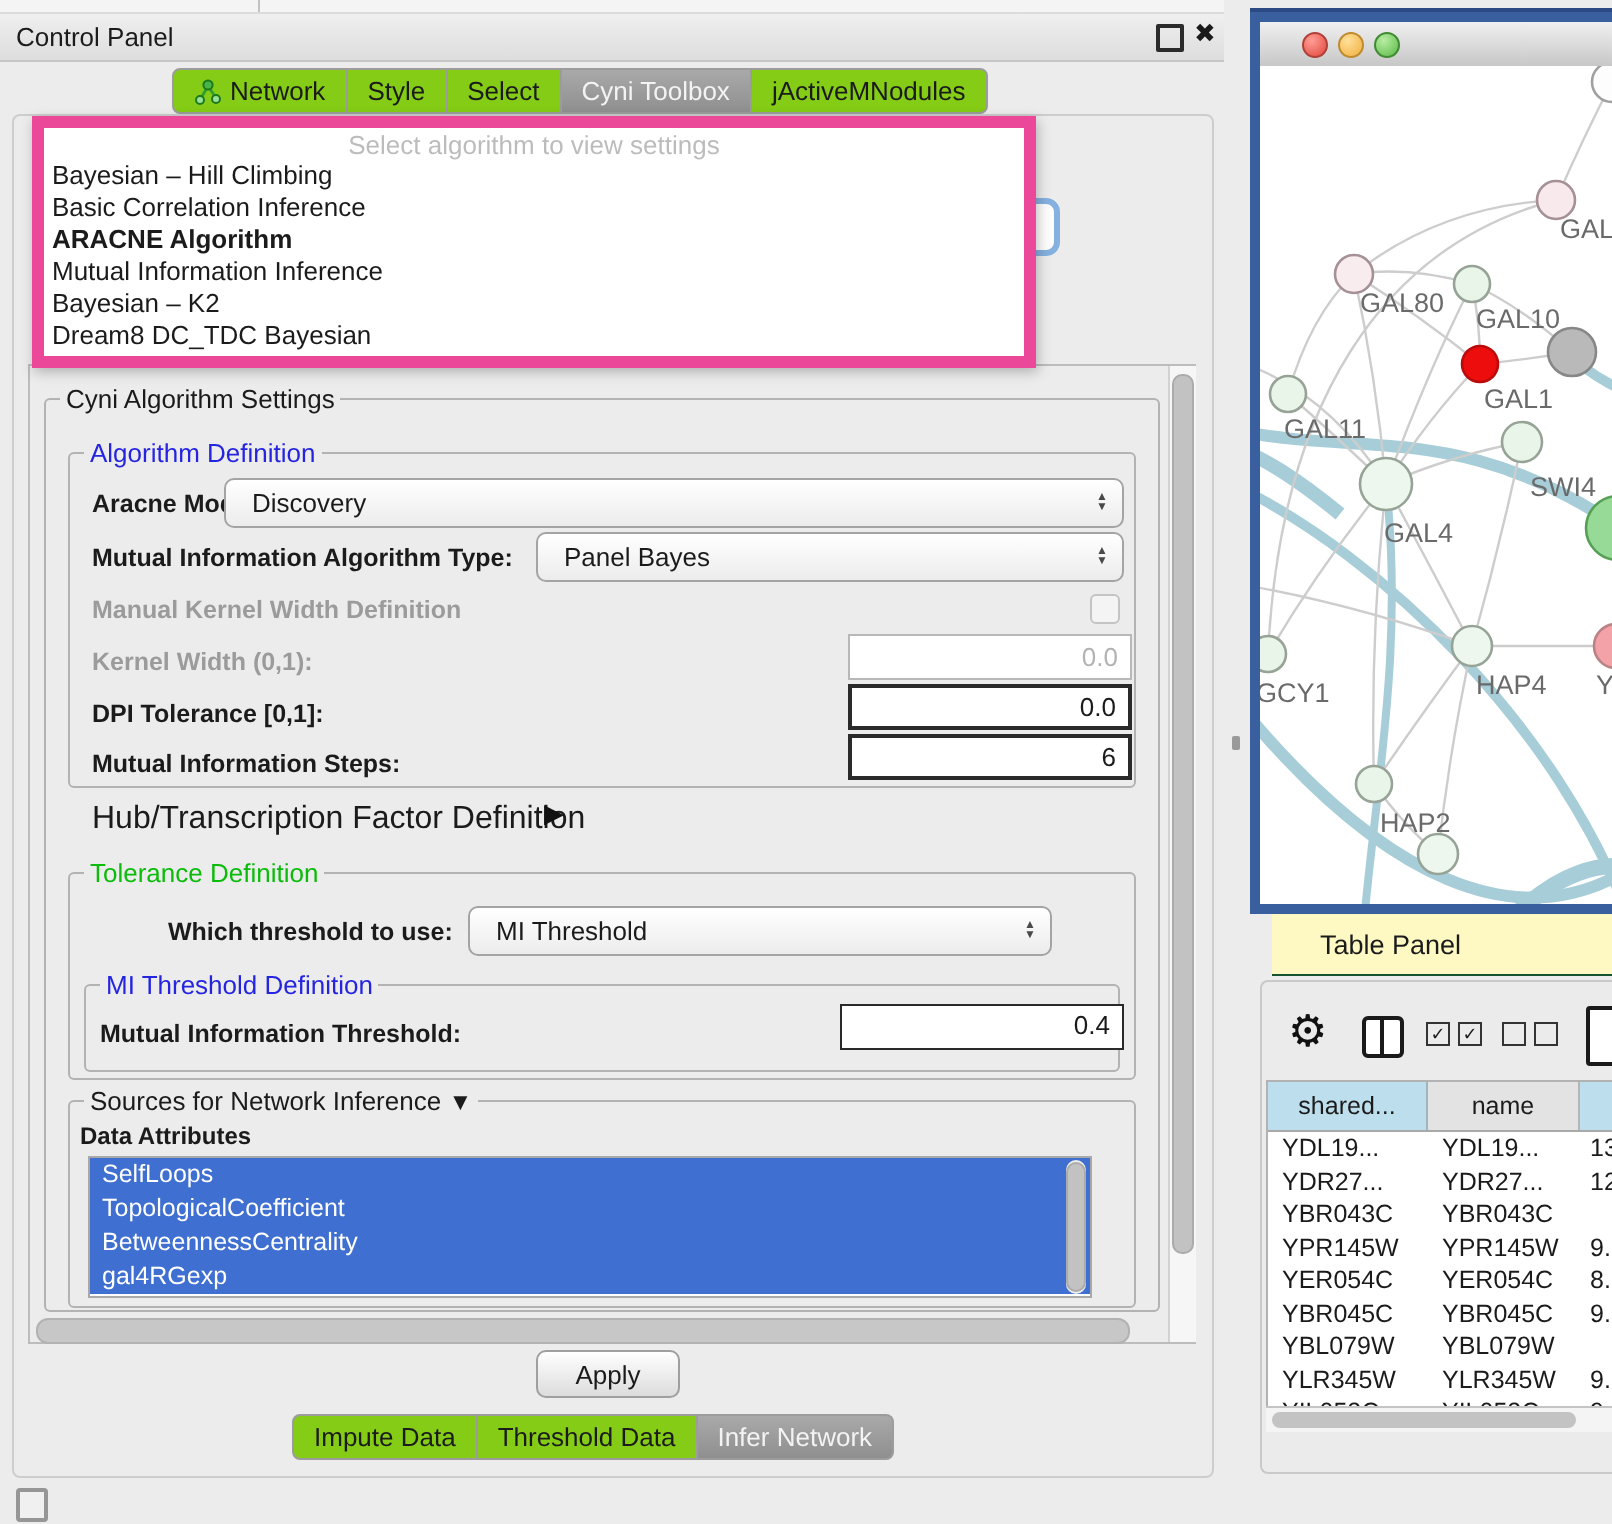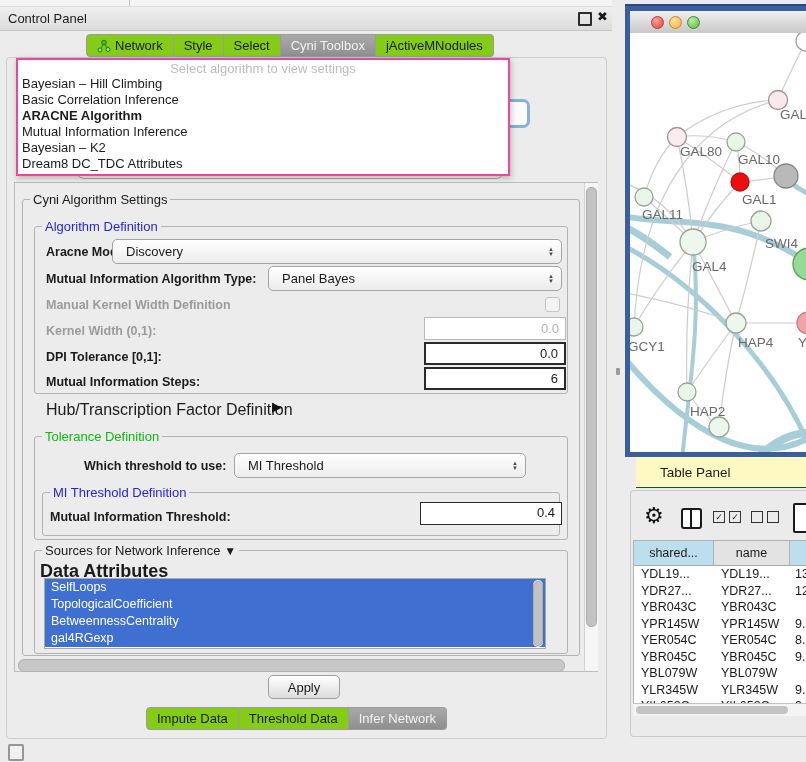--- a/index.html
+++ b/index.html
@@ -72,29 +72,29 @@
 
     <div class="abs" style="left:6px;top:57px;width:599px;height:680px;background:#ececec;border:1px solid #cdcdcd;border-radius:4px"></div>
 
     <div class="abs" style="left:440px;top:99px;width:84px;height:23px;border:3px solid #84b1e0;border-radius:7px;background:#fdfdfd;z-index:4"></div>
 
     <div class="abs" style="left:76px;top:150px;width:428px;height:29px;border:1px solid #a8a8a8;border-radius:8px;background:#f3f3f3;z-index:4;
                 font-size:13px;color:#9a9a9a;line-height:28px;padding-left:14px;box-sizing:border-box">
       <span>gal(filtered).sif default node</span>
     </div>
 
-    <div class="abs" style="left:16px;top:58px;width:490px;height:114px;background:#fff;border:2px solid #ec4899;
+    <div class="abs" style="left:16px;top:58px;width:490px;height:114px;background:#fff;border:6px solid #ec4899;
                 box-shadow:1px 2px 6px rgba(0,0,0,.25);z-index:5">
       <div style="text-align:center;color:#bcbcbc;font-size:13px;height:15px;line-height:15px;margin-top:1px">Select algorithm to view settings</div>
       <div class="mi">Bayesian – Hill Climbing</div>
       <div class="mi">Basic Correlation Inference</div>
       <div class="mi" style="font-weight:bold">ARACNE Algorithm</div>
       <div class="mi">Mutual Information Inference</div>
       <div class="mi">Bayesian – K2</div>
-      <div class="mi">Dream8 DC_TDC Attributes</div>
+      <div class="mi">Dream8 DC_TDC Bayesian</div>
     </div>
 
     <div class="abs" style="left:14px;top:182px;width:584px;height:490px;border:1px solid #bcbcbc;background:#ececec;box-sizing:border-box"></div>
     <div class="abs" style="left:584px;top:183px;width:13px;height:488px;background:#f6f6f6;border-left:1px solid #d2d2d2">
       <div class="thumb-v" style="left:1px;top:4px;width:9px;height:438px"></div>
     </div>
     <div class="abs" style="left:18px;top:659px;width:545px;height:11px;background:#c7c7c7;border:1px solid #b2b2b2;border-radius:6px"></div>
 
     <div class="groupbox" style="left:22px;top:199px;width:556px;height:455px"></div>
     <span class="grouplabel" style="left:30px;top:192px">Cyni Algorithm Settings</span>
@@ -158,21 +158,21 @@
     <span class="lbl" style="left:50px;top:510px">Mutual Information Threshold:</span>
     <div class="numfield" style="left:420px;top:502px;width:142px;height:23px;line-height:20px;border:1.5px solid #2a2a2a">
       <span>0.4</span>
     </div>
 
     <div class="groupbox" style="left:34px;top:550px;width:532px;height:102px"></div>
     <span class="grouplabel" style="left:42px;top:543px">
       <span>Sources for Network Inference</span>
       <span style="font-size:12px">▼</span>
     </span>
-    <span class="lbl" style="left:40px;top:561px;font-size:18px">Data Attributes</span>
+    <span class="lbl" style="left:40px;top:561px;font-size:12px">Data Attributes</span>
     <div class="abs" style="left:44px;top:578px;width:502px;height:71px;background:#fff;border:1px solid #a8a8a8;overflow:hidden;box-sizing:border-box">
       <div class="attr-item">SelfLoops</div>
       <div class="attr-item">TopologicalCoefficient</div>
       <div class="attr-item">BetweennessCentrality</div>
       <div class="attr-item">gal4RGexp</div>
     </div>
     <div class="abs" style="left:533px;top:580px;width:10px;height:67px;background:#ededed;border-radius:5px">
       <div class="thumb-v" style="left:0;top:1px;width:8px;height:63px"></div>
     </div>
 

